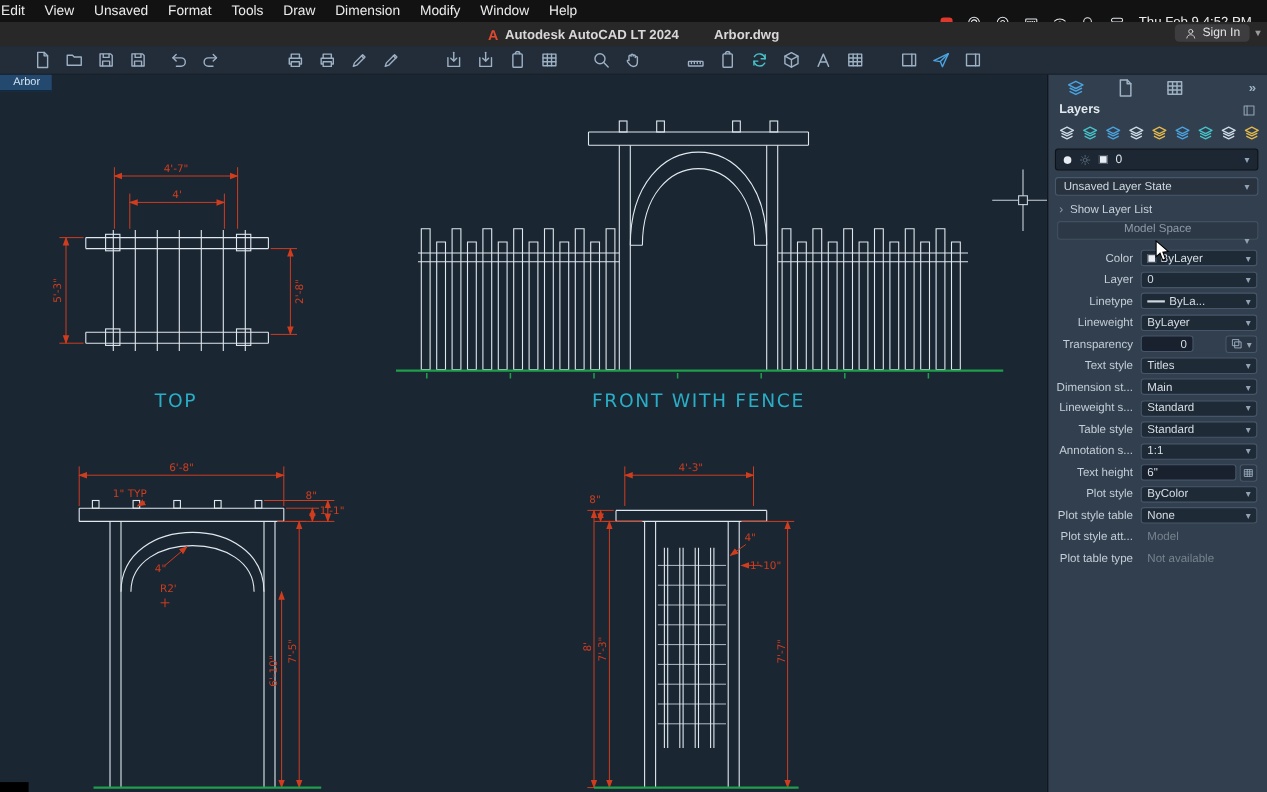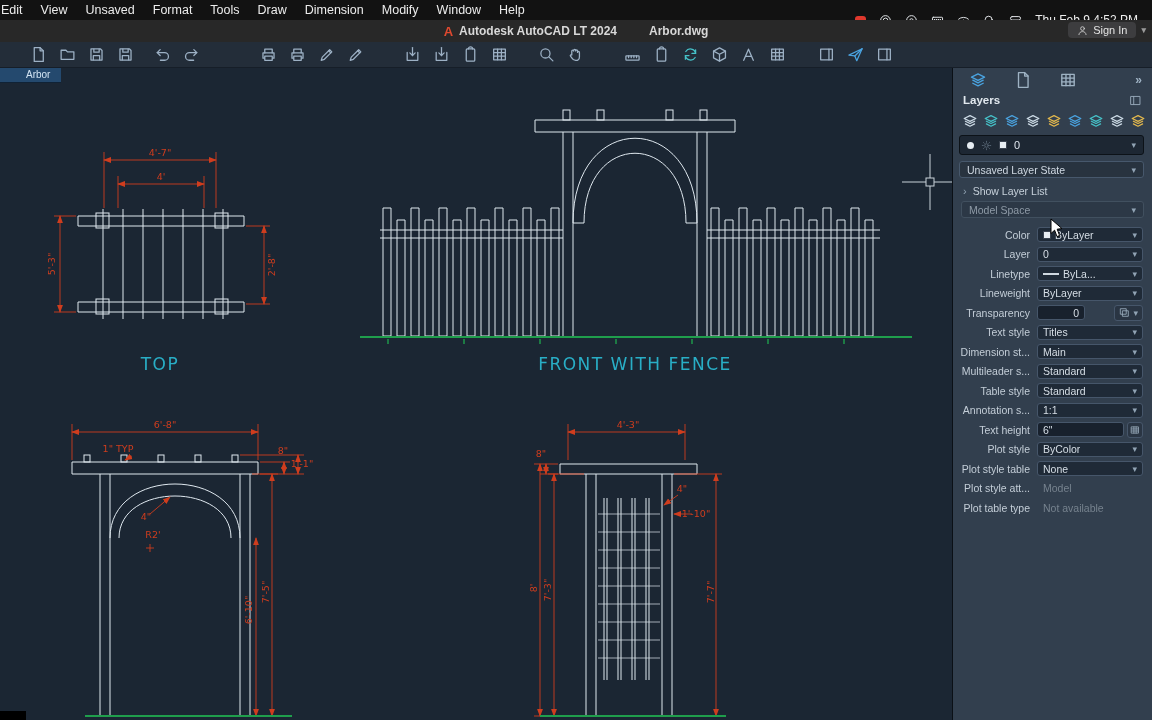--- a/index.html
+++ b/index.html
@@ -31,21 +31,21 @@
   .g1{margin-left:30px;} .g2{margin-left:20px;} .g3{margin-left:60px;} .g4{margin-left:40px;}
   .g5{margin-left:30px;} .g6{margin-left:40px;} .g7{margin-left:32px;}
   .ticon { width:17px; height:17px; color:#9db1c5; display:block; }
   .teal { color:#46c2c9; } .blue { color:#4aa3e0; }
   
   .main { position:relative; width:1152px; height:652px; }
   #cad { position:absolute; left:0; top:0; display:block; background:#1b2633; }
   #cad text { font-family:"DejaVu Sans", sans-serif; }
   .dimt text { fill:#cf3d1e; font-size:9.5px; text-anchor:middle; }
   .viewlbl { fill:#29aec6; font-size:17px; letter-spacing:1.5px; text-anchor:middle; font-family:"Liberation Sans",sans-serif; }
-  .doc-tab { position:absolute; left:0; top:0; height:15px; background:#24496e; color:#d3e4f3; font-size:10px; padding:1px 11px 0 26px; border-bottom:1px solid #102235; }
+  .doc-tab { position:absolute; left:0; top:0; height:15px; background:#24496e; color:#d3e4f3; font-size:10px; padding:1px 11px 0 12px; border-bottom:1px solid #102235; }
   .corner-notch { position:absolute; left:0; bottom:0; width:26px; height:9px; background:#000; }
   .cursor { position:absolute; left:1050px; top:150px; z-index:40; }
   
   .panel { position:absolute; left:952px; top:0; width:200px; height:652px; background:#323f4e; border-left:1px solid #0b1016; color:#c9d3dc; }
   .panel-tabs { height:24px; display:flex; align-items:center; gap:27px; padding:0 10px 0 16px; }
   .ptab { width:18px; height:18px; color:#9fb3c4; display:block; }
   .ptab.active { color:#4aa3e0; }
   .overflow-chev { margin-left:auto; color:#9fb3c4; font-size:12px; font-weight:bold; }
   .sec-title { display:flex; align-items:center; padding:0 10px; height:16px; }
   .sec-title .t { font-size:11.5px; font-weight:bold; color:#e1e8ee; }
@@ -55,21 +55,21 @@
   .ltool { width:16px; height:16px; display:block; }
   .layer-current { margin:6px 8px 0 6px; height:20px; background:#1d2733; border:1px solid #0c1218; border-radius:3px; display:flex; align-items:center; gap:7px; padding:0 7px; font-size:11px; color:#dde4ec; }
   .dot { width:7px; height:7px; border-radius:50%; background:#e6ecf2; }
   .swatch { width:8px; height:8px; background:#e8eef3; border:1px solid #3a4350; display:inline-block; }
   .chev { color:#91a3b4; font-size:9px; }
   .layer-state { margin:6px 8px 0 6px; height:17px; background:#28333f; border:1px solid #47586c; border-radius:3px; display:flex; align-items:center; padding:0 7px; font-size:10.5px; color:#cfd8e2; }
   .layer-link { margin:7px 0 0 10px; font-size:10.5px; color:#c6d0da; display:flex; align-items:center; gap:6px; }
   .dis-chev { color:#8fa0b0; font-size:11px; }
   .props-title { margin-top:12px; border-top:1px solid #28333f; padding-top:5px; height:22px; }
   .hdr-ctrls { margin-left:auto; display:flex; align-items:center; gap:8px; font-size:9.5px; color:#97a5b2; }
-  .space-select { margin:4px 8px 0 8px; height:17px; background:#2c3846; border:1px solid #41505f; border-radius:3px; display:flex; align-items:center; padding:0 7px; font-size:10.5px; color:#8e9aa6; }
+  .space-select { margin:4px 8px 0 8px; height:17px; background:#2c3846; border:1px solid #41505f; border-radius:3px; display:flex; align-items:center; padding:0 7px; font-size:10.5px; color:#8e9aa6;flex-direction:column; }
   .pp-rows { margin-top:7px; }
   .pp-row { display:flex; align-items:center; height:19.5px; padding-right:9px; }
   .pp-label { width:84px; text-align:right; font-size:10.5px; color:#c3cdd7; padding-right:7px; white-space:nowrap; overflow:hidden; flex:none; }
   .pp-select { flex:1; height:15px; background:#1f2a37; border:1px solid #46566a; border-radius:3px; display:flex; align-items:center; gap:4px; padding:0 5px; font-size:10.5px; color:#d6dee6; min-width:0; }
   .pp-select .chev { margin-left:auto; }
   .pp-val { white-space:nowrap; overflow:hidden; }
   .ltline { width:16px; height:2px; background:#cfd8e0; flex:none; }
   .pp-input { flex:1; height:15px; background:#18212d; border:1px solid #46566a; border-radius:3px; color:#d6dee6; font-size:10.5px; font-family:"Liberation Sans",sans-serif; padding:0 5px; min-width:0; }
   .pp-input.small { flex:none; width:48px; text-align:right; }
   .iconbtn { margin-left:auto; height:16px; background:#2a3543; border:1px solid #46566a; border-radius:3px; display:flex; align-items:center; gap:3px; padding:0 4px; }
@@ -611,21 +611,21 @@
           </div>
         </div>
         <div class="pp-row">
           <span class="pp-label">Dimension st...</span>
           <div class="pp-select">
             <span class="pp-val">Main</span>
             <span class="chev">▾</span>
           </div>
         </div>
         <div class="pp-row">
-          <span class="pp-label">Multileader s...</span>
+          <span class="pp-label">Lineweight s...</span>
           <div class="pp-select">
             <span class="pp-val">Standard</span>
             <span class="chev">▾</span>
           </div>
         </div>
         <div class="pp-row">
           <span class="pp-label">Table style</span>
           <div class="pp-select">
             <span class="pp-val">Standard</span>
             <span class="chev">▾</span>

